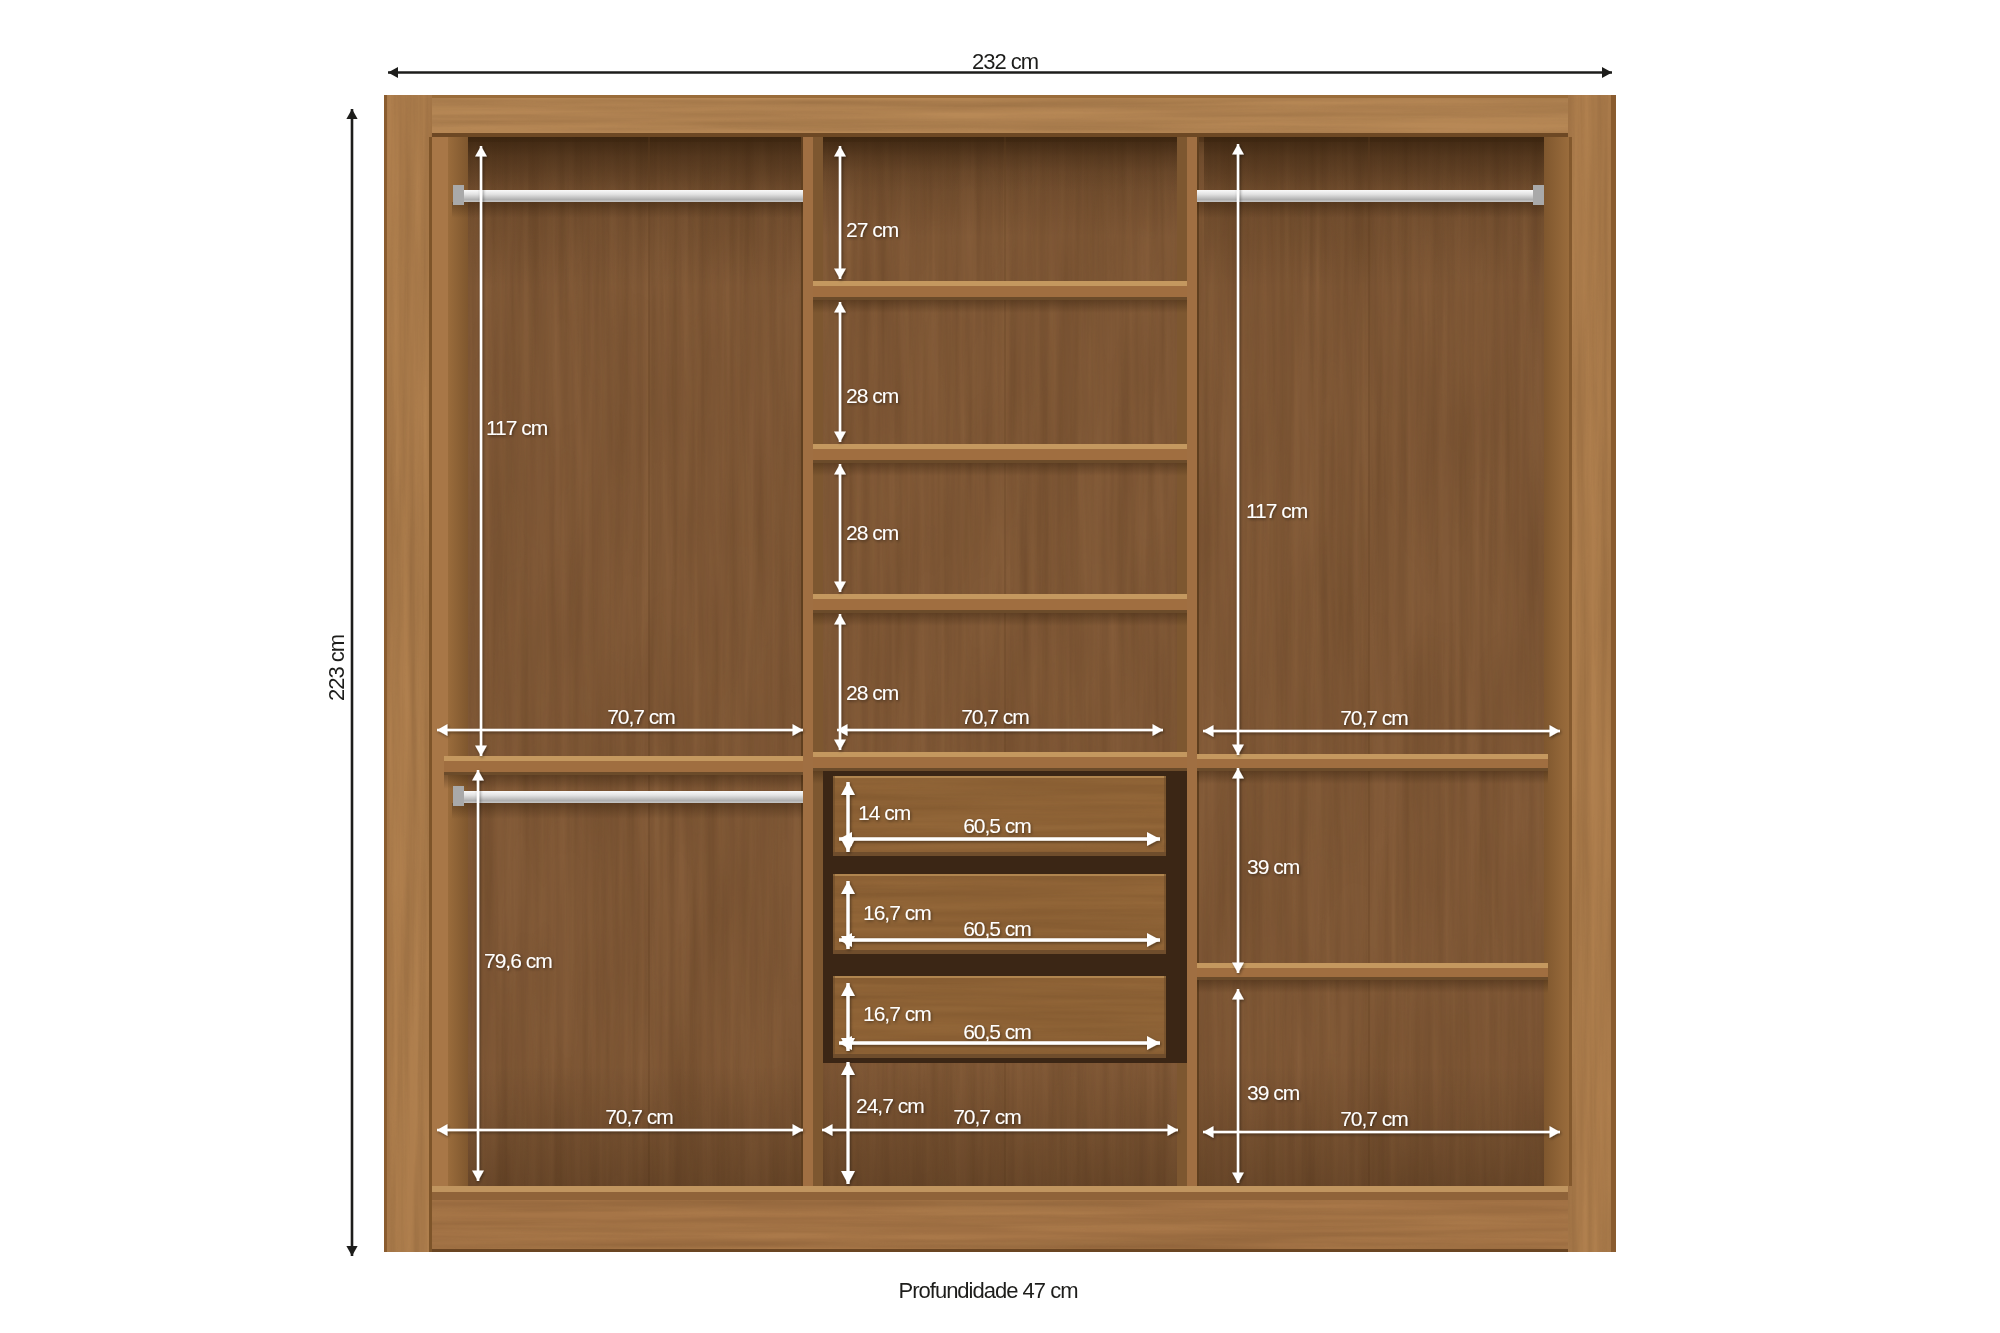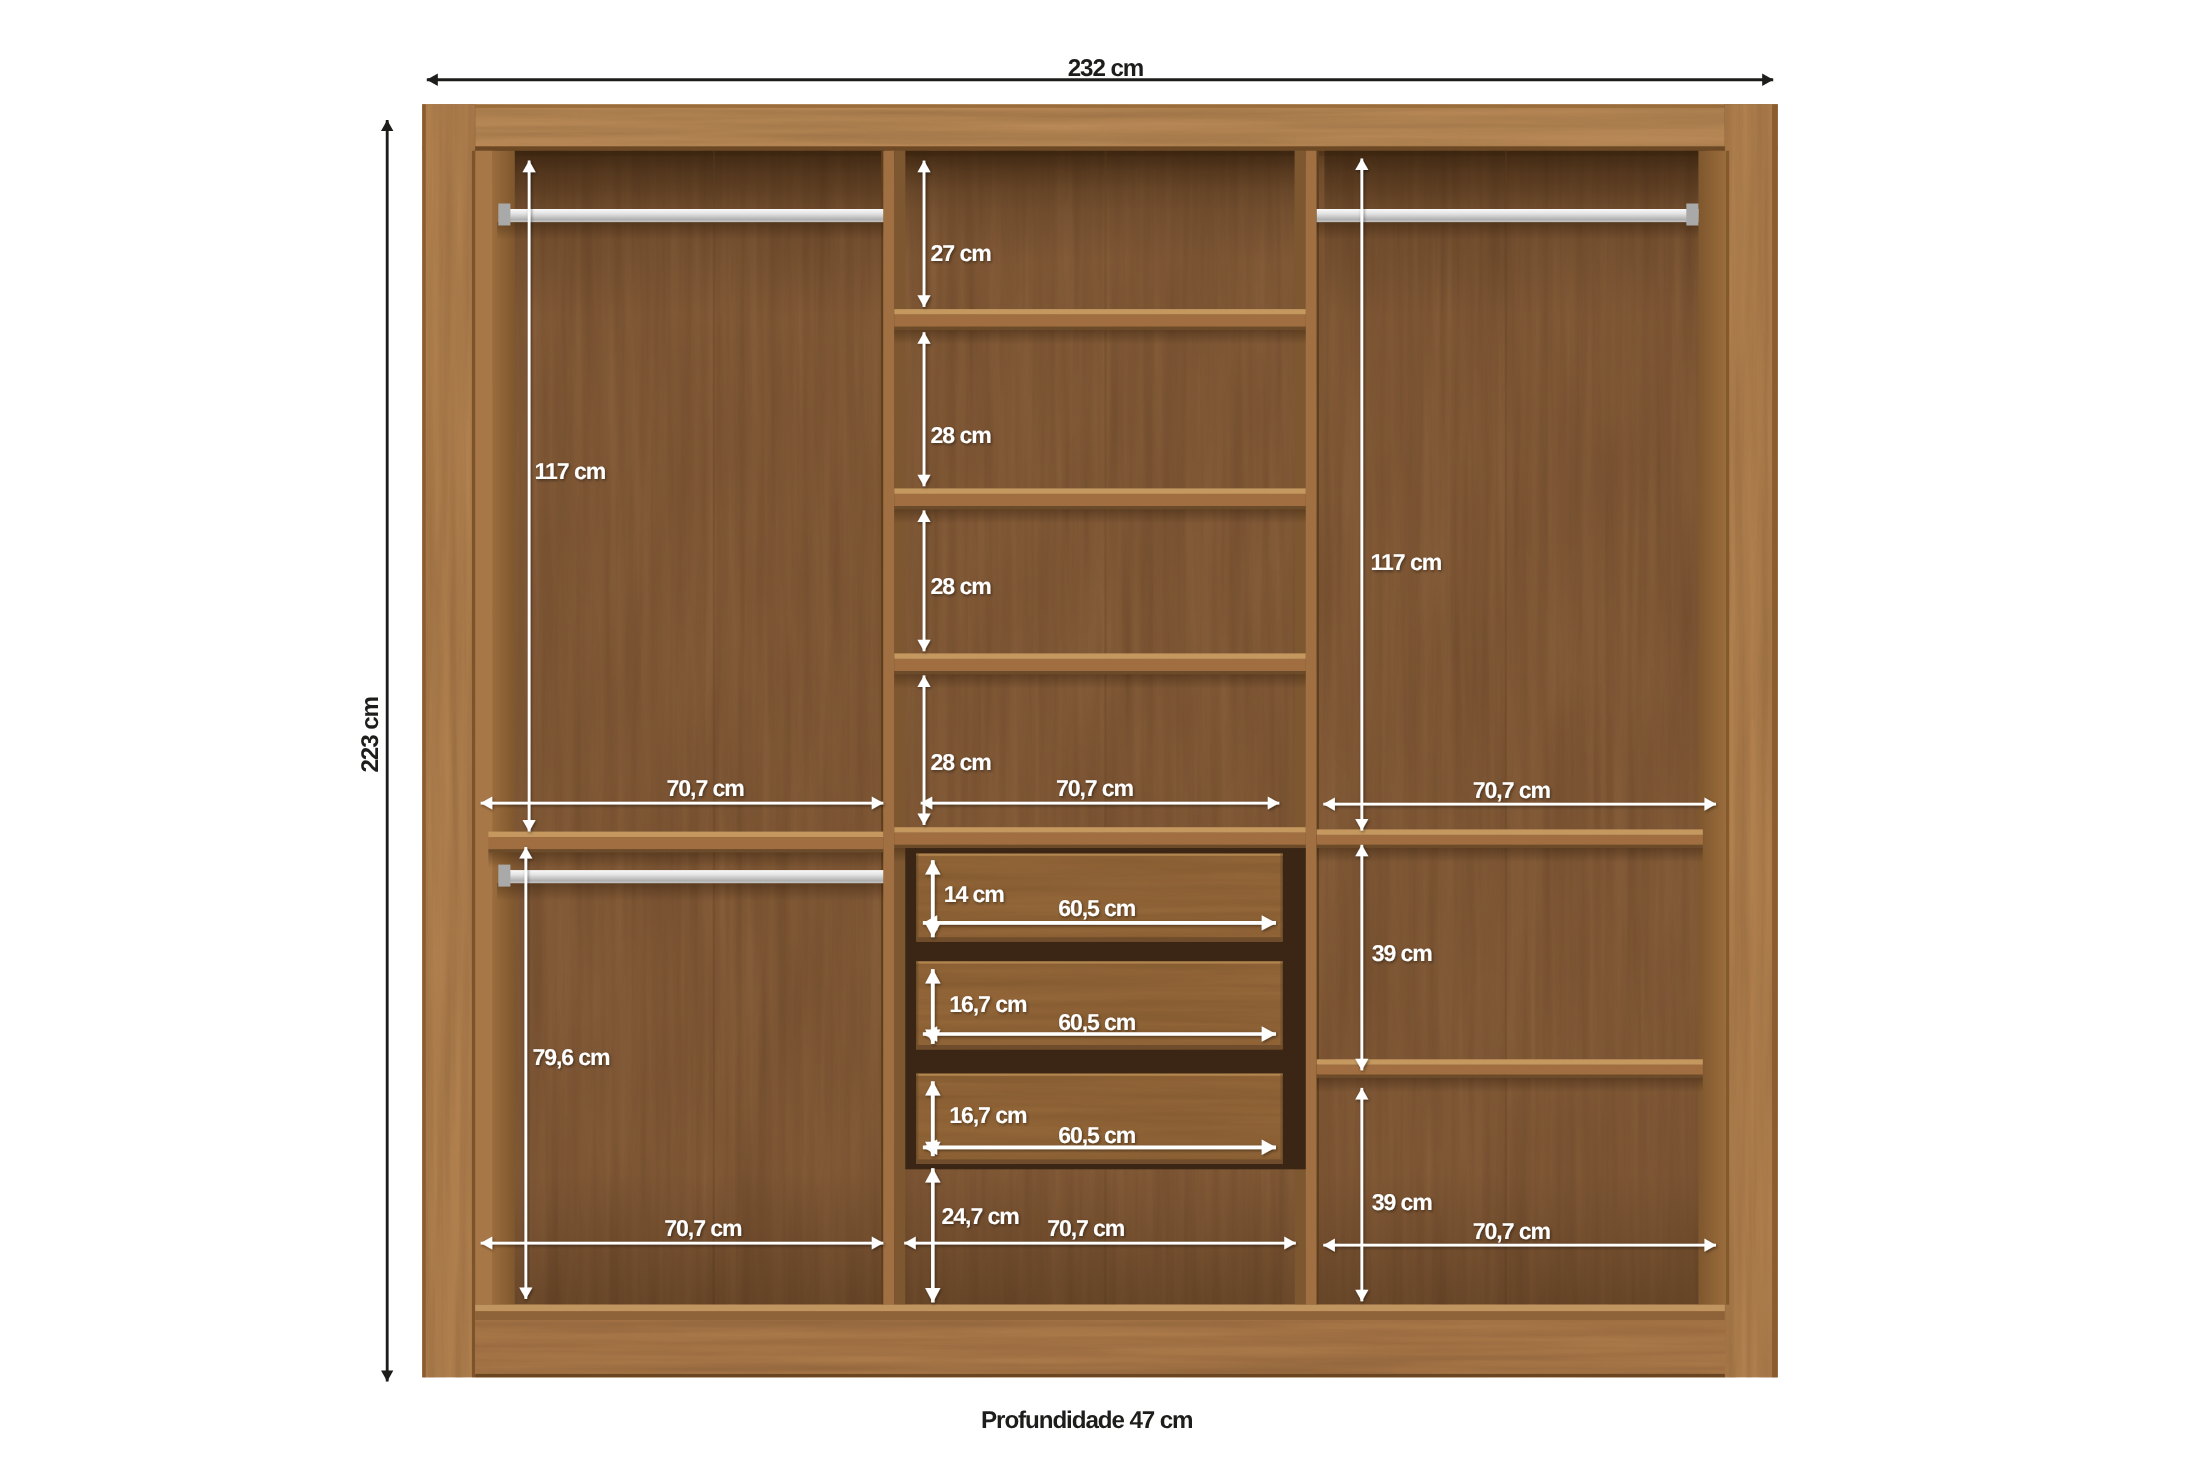--- a/index.html
+++ b/index.html
@@ -1,16 +1,16 @@
 <!DOCTYPE html>
 <html><head>
 <meta charset="utf-8">
 <style>
   html,body{margin:0;padding:0;background:#ffffff;} 
-  .stage{position:relative;width:2000px;height:1333px;background:#ffffff;overflow:hidden;font-weight:bold;}
+  .stage{position:relative;width:2000px;height:1333px;background:#ffffff;overflow:hidden;}
   text{font-family:"Liberation Sans",sans-serif;}
 </style>
 </head>
 <body>
 <div class="stage">
 <svg width="2000" height="1333" viewBox="0 0 2000 1333">
 <defs>
   <marker id="bh" markerUnits="userSpaceOnUse" markerWidth="14" markerHeight="14" refX="10" refY="0" orient="auto-start-reverse" viewBox="-2 -7 14 14">
     <path d="M0,-5.6 L10,0 L0,5.6 Z" fill="#1d1d1b"></path>
   </marker>

